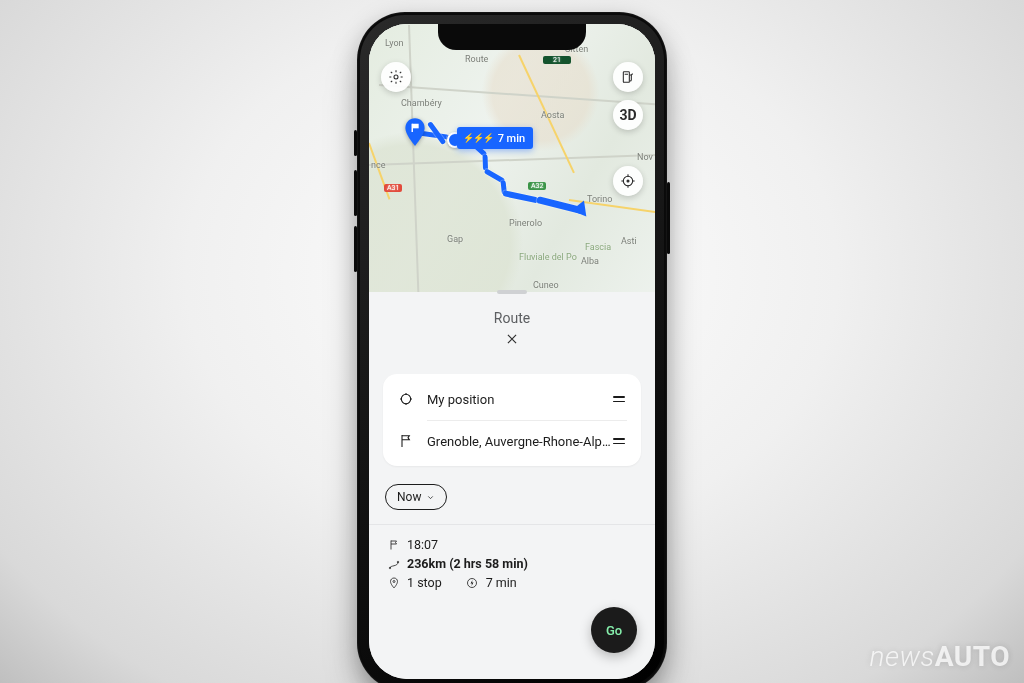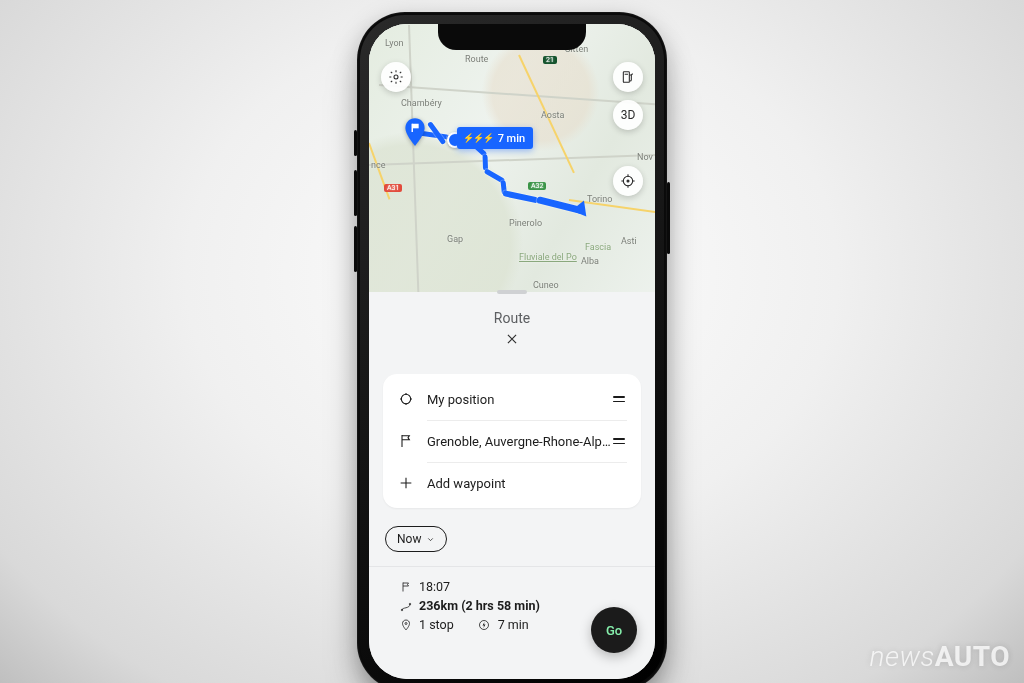--- a/index.html
+++ b/index.html
@@ -35,21 +35,21 @@
   .dest-pin svg{width:22px;height:28px;display:block;filter:drop-shadow(0 1px 2px rgba(0,0,0,.3));}
   .arrowhead{position:absolute;left:205px;top:180px;width:0;height:0;border-left:8px solid transparent;border-right:8px solid transparent;border-top:14px solid #1865ff;transform:rotate(-38deg);}
 
   .charge-badge{position:absolute;left:88px;top:103px;display:flex;align-items:center;background:#1865ff;color:#fff;font-size:11px;font-weight:500;border-radius:3px;height:22px;padding:0 8px 0 6px;box-shadow:0 2px 6px rgba(24,101,255,.4);}
   .charge-badge .tail{position:absolute;left:-5px;top:6px;width:0;height:0;border-top:5px solid transparent;border-bottom:5px solid transparent;border-right:6px solid #1865ff;}
   .charge-dot{position:absolute;left:78px;top:108px;width:12px;height:12px;border-radius:50%;background:#1865ff;border:2px solid #fff;box-shadow:0 1px 3px rgba(0,0,0,.3);}
   .bolts{font-size:9px;letter-spacing:-1px;margin-right:4px;}
 
   .circ{position:absolute;width:30px;height:30px;border-radius:50%;background:rgba(255,255,255,.92);box-shadow:0 2px 6px rgba(0,0,0,.18);display:flex;align-items:center;justify-content:center;color:#2b2b2b;}
   .circ svg{width:16px;height:16px;stroke:#2b2b2b;stroke-width:1.6;fill:none;}
-  .circ.txt{font-size:12px;font-weight:400;}
+  .circ.txt{font-size:14px;font-weight:700;}
   .c-settings{left:12px;top:38px;}
   .c-fuel{right:12px;top:38px;}
   .c-3d{right:12px;top:76px;}
   .c-locate{right:12px;top:142px;}
 
   
   .sheet{position:absolute;left:0;right:0;top:268px;bottom:0;background:#f3f4f5;}
   .handle{position:absolute;top:-2px;left:50%;transform:translateX(-50%);width:30px;height:4px;border-radius:3px;background:#cfd1d3;}
   .sheet-head{display:flex;align-items:center;justify-content:space-between;padding:18px 18px 10px;flex-direction:column;}
   .sheet-title{font-size:14px;color:#5c5e61;}
@@ -63,21 +63,21 @@
   .row .ic svg{width:16px;height:16px;stroke:#1a1a1a;stroke-width:1.6;fill:none;}
   .row .lbl{flex:1;font-size:13px;color:#1c1c1c;white-space:nowrap;overflow:hidden;text-overflow:ellipsis;}
   .row .grip{width:16px;flex:0 0 16px;display:flex;flex-direction:column;gap:3px;align-items:center;}
   .row .grip span{display:block;width:12px;height:1.5px;background:#1a1a1a;border-radius:1px;}
 
   .now-pill{margin:18px 0 0 16px;display:inline-flex;align-items:center;gap:5px;border:1.4px solid #1c1c1c;border-radius:999px;padding:5px 11px;font-size:12px;color:#1c1c1c;}
   .now-pill svg{width:9px;height:9px;stroke:#1c1c1c;stroke-width:2;fill:none;}
 
   .divider{height:1px;background:#e4e5e7;margin:14px 0 0;}
 
-  .summary{position:relative;padding:12px 18px 0;margin-left:12px;}
+  .summary{position:relative;padding:12px 18px 0;}
   .s-line{display:flex;align-items:center;gap:7px;font-size:12.5px;color:#1c1c1c;margin-bottom:4px;}
   .s-line.bold{font-weight:700;}
   .s-line .mini{width:13px;height:13px;display:inline-flex;align-items:center;justify-content:center;}
   .s-line .mini svg{width:12px;height:12px;stroke:#1c1c1c;stroke-width:1.6;fill:none;}
   .s-line .sep{width:10px;}
 
   .go{position:absolute;right:18px;bottom:26px;width:46px;height:46px;border-radius:50%;background:#1b1b1b;color:#86efac;display:flex;align-items:center;justify-content:center;font-size:13px;font-weight:500;box-shadow:0 4px 12px rgba(0,0,0,.25);}
 
 </style>
 </head>
@@ -111,25 +111,25 @@
         <div class="city" style="left:172px;top:86px;">Aosta</div>
         <div class="city" style="left:268px;top:128px;">Nov</div>
         <div class="city" style="left:218px;top:170px;">Torino</div>
         <div class="city" style="left:140px;top:194px;">Pinerolo</div>
         <div class="city" style="left:252px;top:212px;">Asti</div>
         <div class="city" style="left:212px;top:232px;">Alba</div>
         <div class="city" style="left:164px;top:256px;">Cuneo</div>
         <div class="city" style="left:78px;top:210px;">Gap</div>
         <div class="city" style="left:2px;top:136px;">nce</div>
         <div class="city park" style="left:168px;top:218px;padding-left:48px;">Fascia</div>
-        <div class="city park" style="left:150px;top:228px;text-decoration:underline;">Fluviale del Po</div>
+        <div class="city park" style="left:150px;top:228px;">Fluviale del Po</div>
 
         <div class="city" style="left:15px;top:160px;background:#e24a3b;color:#fff;padding:0 3px;border-radius:2px;font-size:7px;">A31</div>
         <div class="city" style="left:159px;top:158px;background:#3a9447;color:#fff;padding:0 3px;border-radius:2px;font-size:7px;">A32</div>
-        <div class="city" style="left:174px;top:32px;background:#14532d;color:#fff;padding:0 3px;border-radius:2px;font-size:7px;">21</div>
+        <div class="city" style="left:174px;top:32px;background:#14532d;color:#fff;padding:0 10px;border-radius:2px;font-size:7px;">21</div>
 
         <div class="seg" style="left:46px;top:106px;width:34px;transform:rotate(8deg);"></div>
         <div class="seg" style="left:60px;top:96px;width:26px;transform:rotate(54deg);"></div>
         <div class="seg" style="left:78px;top:112px;width:20px;transform:rotate(-10deg);"></div>
         <div class="seg" style="left:96px;top:110px;width:28px;transform:rotate(42deg);"></div>
         <div class="seg" style="left:116px;top:128px;width:16px;transform:rotate(88deg);"></div>
         <div class="seg" style="left:116px;top:144px;width:22px;transform:rotate(30deg);"></div>
         <div class="seg" style="left:134px;top:154px;width:14px;transform:rotate(84deg);"></div>
         <div class="seg" style="left:134px;top:166px;width:36px;transform:rotate(12deg);height:6px;"></div>
         <div class="seg" style="left:168px;top:172px;width:48px;transform:rotate(14deg);height:7px;"></div>
@@ -201,28 +201,20 @@
                 <svg viewBox="0 0 24 24">
                   <path d="M6 3v18M6 4h11l-2 3 2 3H6"></path>
                 </svg>
               </span>
             <span class="lbl">Grenoble, Auvergne-Rhone-Alpe...</span>
             <span class="grip">
                 <span></span>
                 <span></span>
               </span>
           </div>
-          <div class="row">
-            <span class="ic">
-                <svg viewBox="0 0 24 24">
-                  <path d="M12 4v16M4 12h16"></path>
-                </svg>
-              </span>
-            <span class="lbl">Add waypoint</span>
-          </div>
         </div>
 
         <div class="now-pill">
           <span>Now</span>
           <svg viewBox="0 0 24 24">
               <path d="M6 9l6 6 6-6"></path>
             </svg>
         </div>
 
         <div class="divider"></div>

